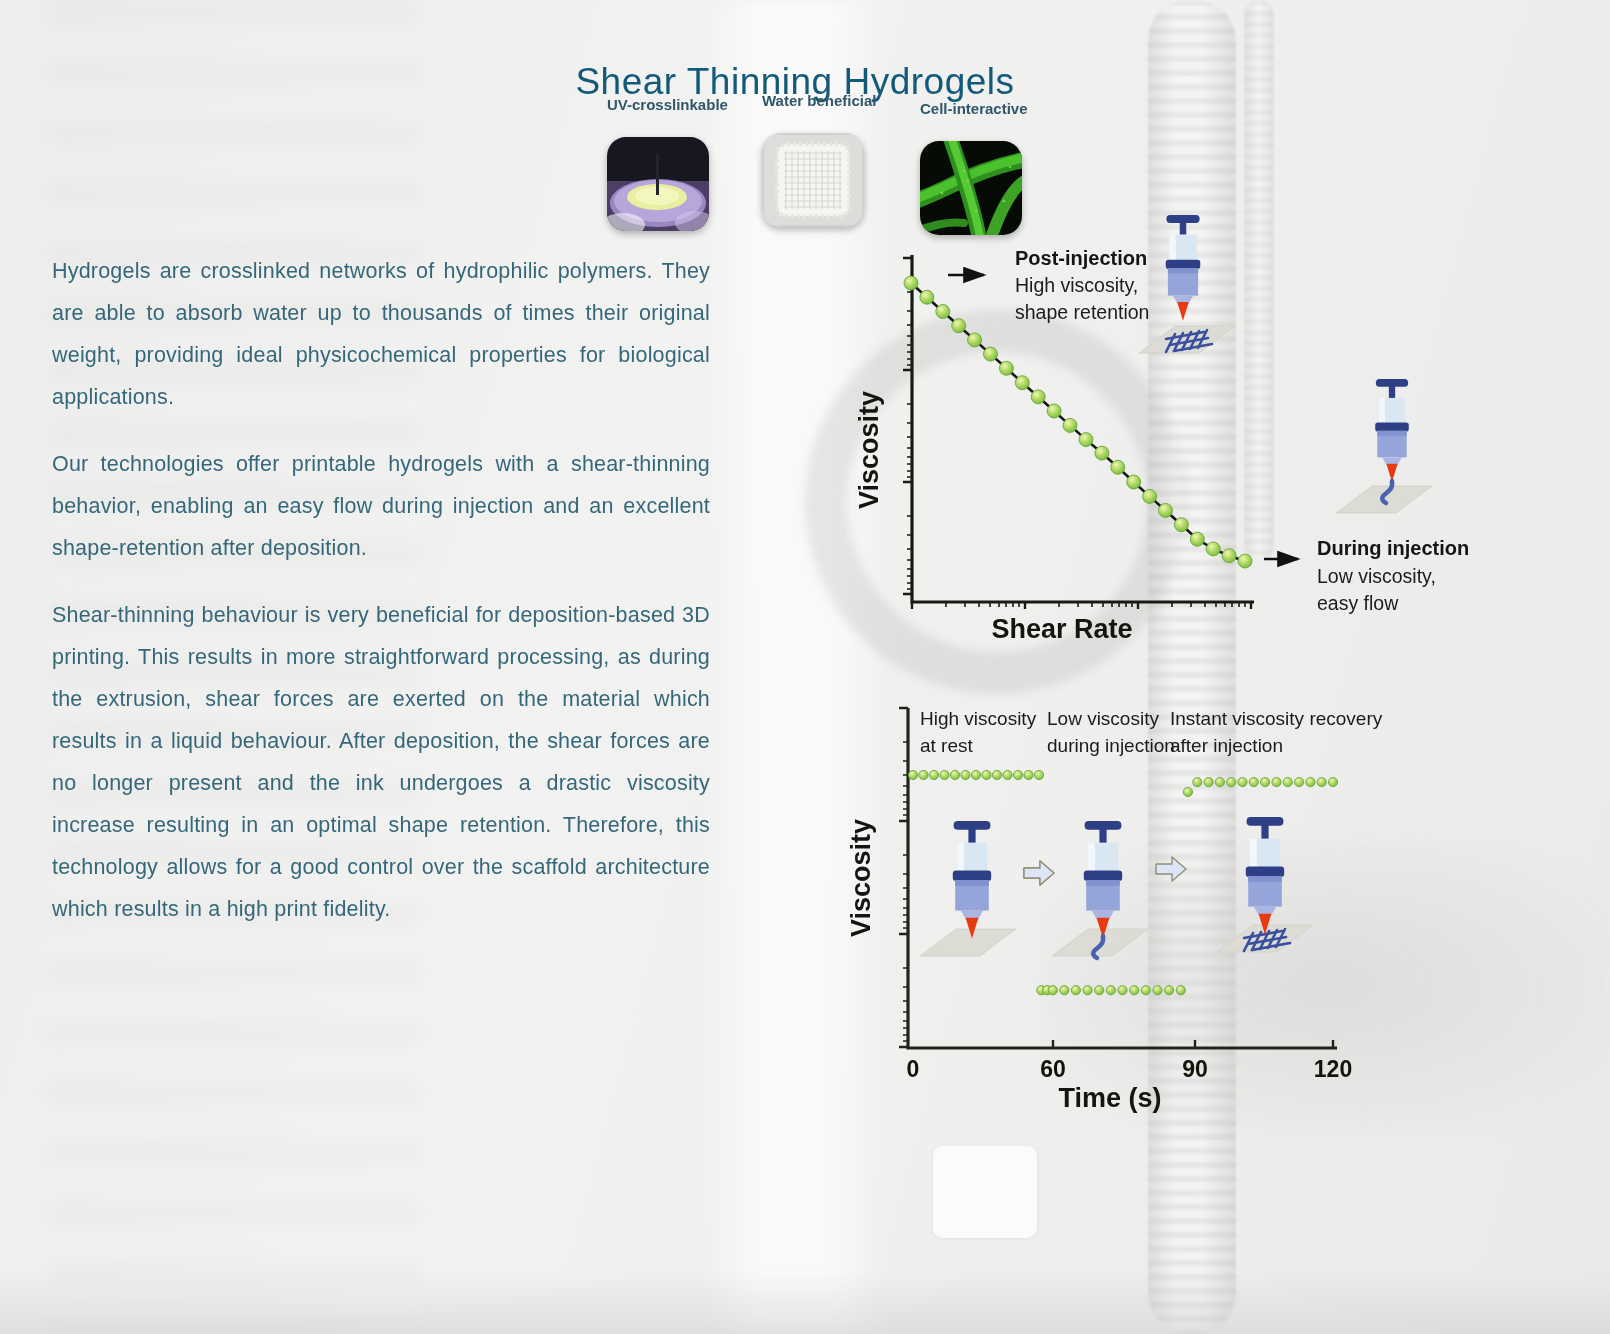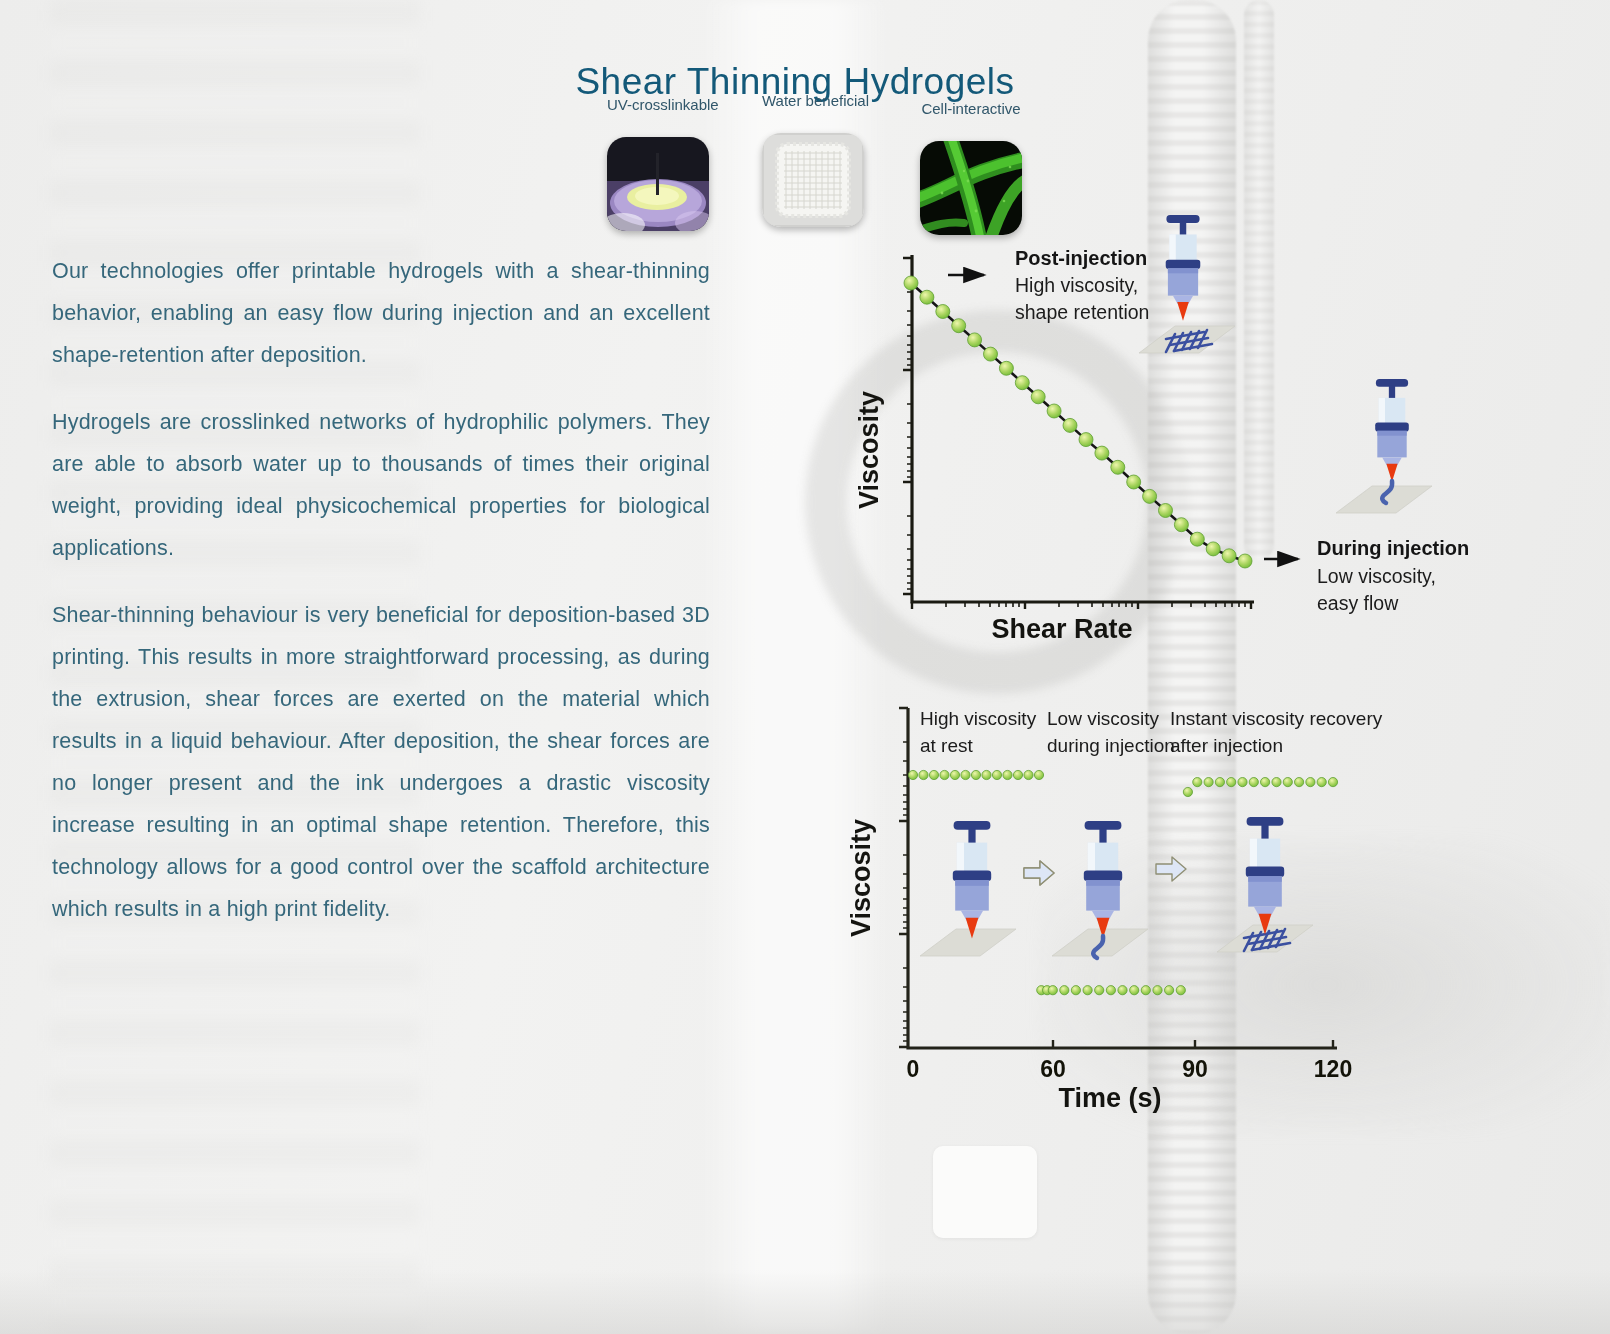--- a/index.html
+++ b/index.html
@@ -35,21 +35,21 @@
   .bg .bottom-band{position:absolute;left:0;top:1270px;width:1610px;height:64px;
     background:linear-gradient(to bottom,rgba(216,216,214,0),rgba(206,206,204,.5));}
 
   
   .title{position:absolute;left:0;top:36px;width:1590px;text-align:center;
     font-size:37px;font-weight:400;letter-spacing:.5px;color:#135979;}
 
   
   .features{position:absolute;left:0;top:0;}
   .feature{position:absolute;width:102px;text-align:center;}
-  .feature .flabel{display:block;font-size:15px;font-weight:400;color:#30566a;margin-bottom:24px;white-space:nowrap;}
+  .feature .flabel{display:block;font-size:15px;font-weight:700;color:#30566a;margin-bottom:24px;white-space:nowrap;}
   .thumb{width:102px;height:94px;border-radius:19px;overflow:hidden;box-shadow:0 3px 7px rgba(0,0,0,.28);}
   .thumb svg{display:block;}
   .f1{left:607px;top:96px;} .f2{left:762px;top:92px;} .f3{left:920px;top:100px;}
 
   
   .intro{position:absolute;left:52px;top:250px;width:658px;
     color:#35677b;font-size:21.5px;line-height:42px;letter-spacing:.2px;text-align:justify;}
   .intro p{margin:0 0 25px 0;}
   .intro p.tight{margin-bottom:0;}
 
@@ -131,22 +131,22 @@
             <circle cx="56" cy="70" r="1.4"></circle>
               <circle cx="84" cy="60" r="1.3"></circle>
               <circle cx="90" cy="26" r="1.3"></circle>
           </g>
         </svg>
       </div>
     </div>
   </div>
 
   <div class="intro">
+    <p>Hydrogels are crosslinked networks of hydrophilic polymers. They are able to absorb water up to thousands of times their original weight, providing ideal physicochemical properties for biological applications.</p>
     <p>Our technologies offer printable hydrogels with a shear-thinning behavior, enabling an easy flow during injection and an excellent shape-retention after deposition.</p>
-    <p>Hydrogels are crosslinked networks of hydrophilic polymers. They are able to absorb water up to thousands of times their original weight, providing ideal physicochemical properties for biological applications.</p>
     <p class="tight">Shear-thinning behaviour is very beneficial for deposition-based 3D printing. This results in more straightforward processing, as during the extrusion, shear forces are exerted on the material which results in a liquid behaviour. After deposition, the shear forces are no longer present and the ink undergoes a drastic viscosity increase resulting in an optimal shape retention. Therefore, this technology allows for a good control over the scaffold architecture which results in a high print fidelity.</p>
   </div>
 
   <div class="charts">
     <svg width="640" height="920" viewBox="0 0 640 920">
       <defs>
         <radialGradient id="dotg" cx="38%" cy="33%" r="75%">
           <stop offset="0%" stop-color="#eef6ac"></stop>
           <stop offset="55%" stop-color="#a8d45e"></stop>
           <stop offset="100%" stop-color="#6fba35"></stop>

